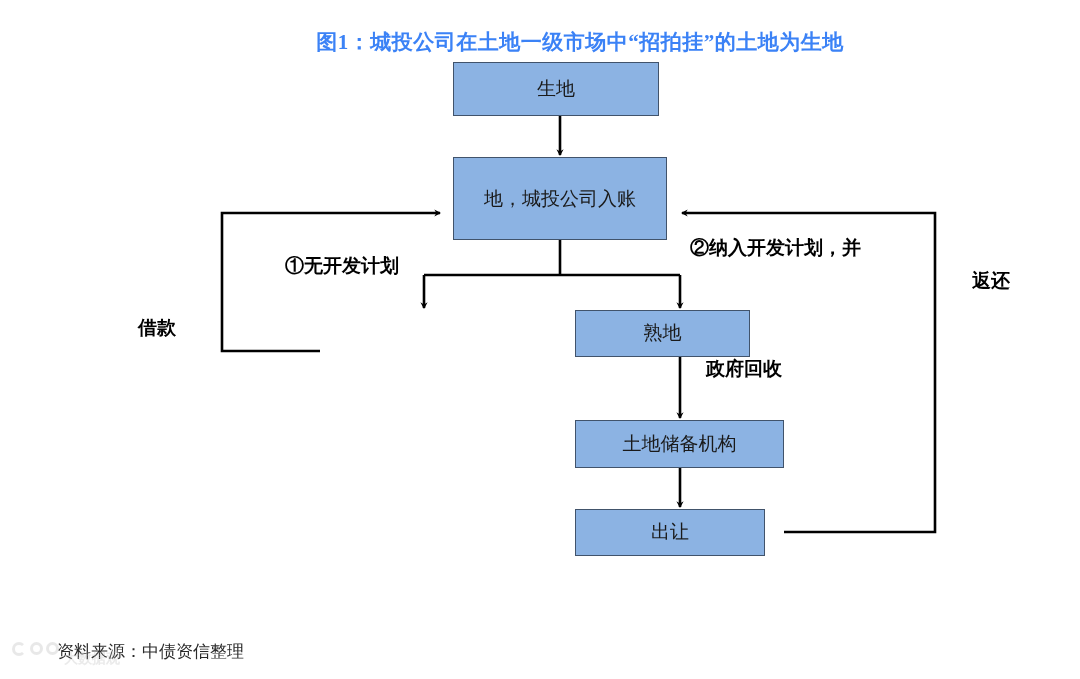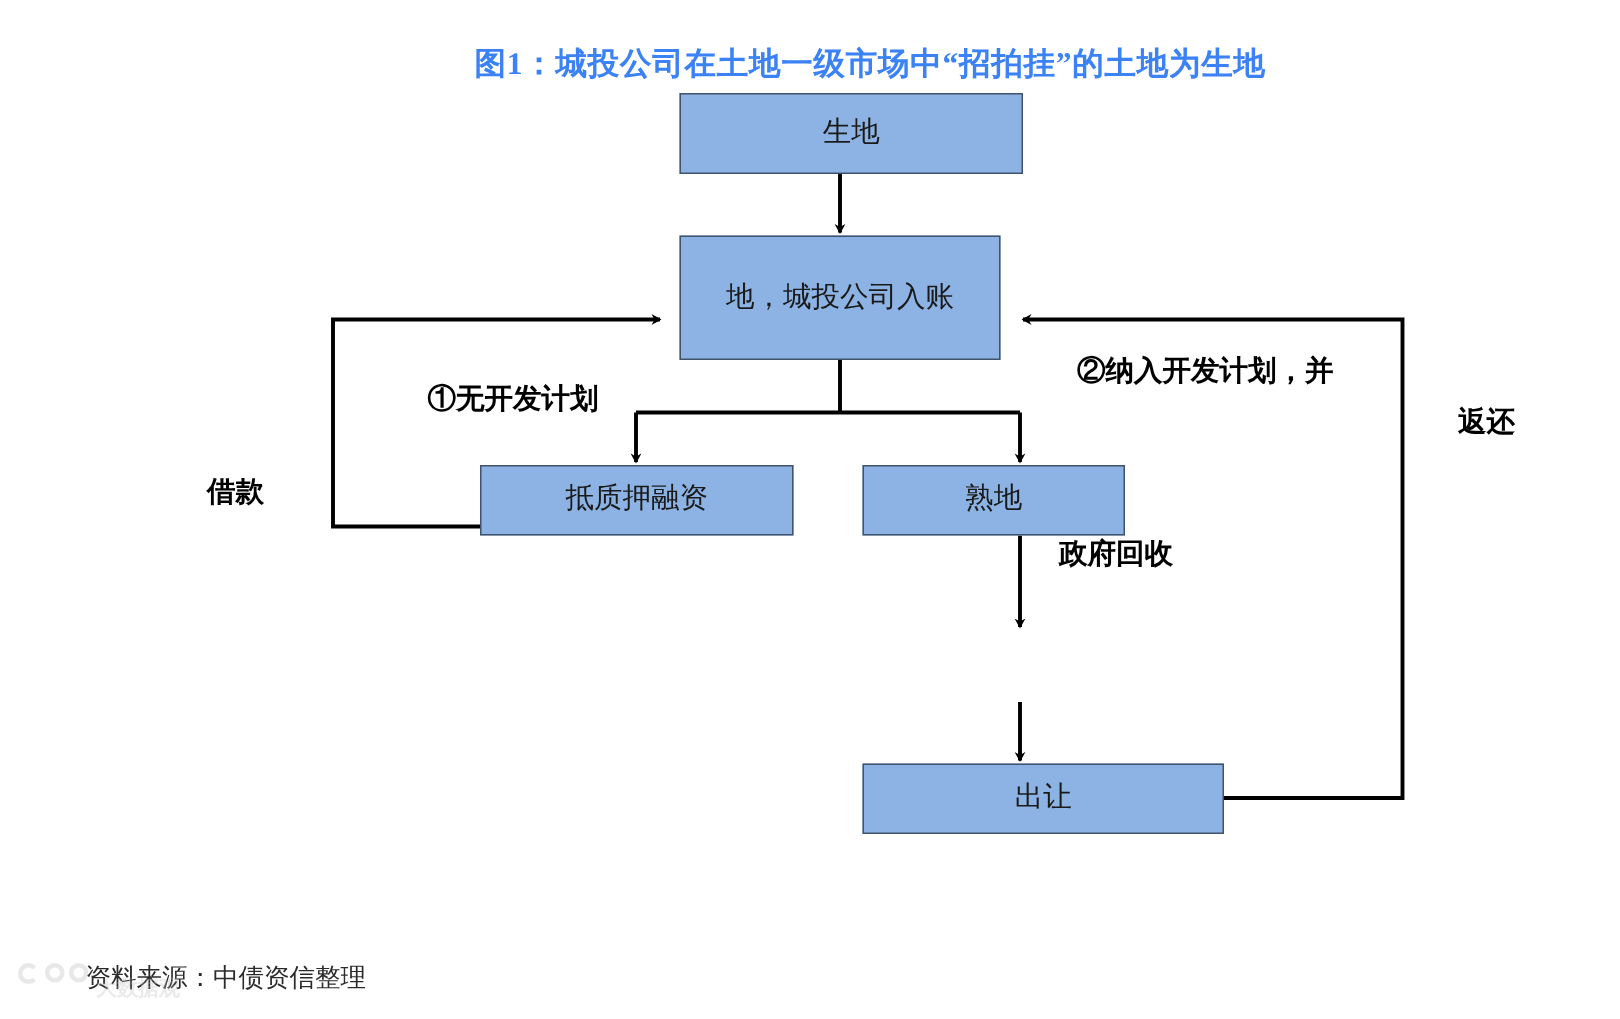--- a/index.html
+++ b/index.html
@@ -155,44 +155,44 @@
 
     <polyline points="320,351 222,351 222,213 440,213" fill="none" stroke="#000000" stroke-width="2.6" marker-end="url(#ah)"></polyline>
 
     <line x1="680" y1="357" x2="680" y2="418" stroke="#000000" stroke-width="2.6" marker-end="url(#ah)"></line>
 
     <line x1="680" y1="468" x2="680" y2="507" stroke="#000000" stroke-width="2.6" marker-end="url(#ah)"></line>
 
     <polyline points="784,532 935,532 935,213 682,213" fill="none" stroke="#000000" stroke-width="2.6" marker-end="url(#ah)"></polyline>
   </svg>
 
-  <div class="node" style="left:453px; top:62px; width:229px; height:54px;">
+  <div class="node" style="left:453px; top:62px; width:206px; height:54px;">
     <span>生地</span>
   </div>
 
   <div class="node node-multiline" style="left:453px; top:157px; width:214px; height:83px;">
     <span>地，城投公司入账</span>
   </div>
 
-  <div class="node" style="left:320px; top:310px; width:209px; height:47px;">
-    <span>抵质押融资</span>
-  </div>
 
   <div class="node" style="left:575px; top:310px; width:175px; height:47px;">
     <span>熟地</span>
   </div>
 
-
-  <div class="node" style="left:575px; top:509px; width:241px; height:47px;">
+  <div class="node" style="left:575px; top:420px; width:209px; height:48px;">
+    <span>土地储备机构</span>
+  </div>
+
+  <div class="node" style="left:575px; top:509px; width:190px; height:47px;">
     <span>出让</span>
   </div>
 
   <div class="edge-label" style="left:285px; top:253px;">①无开发计划</div>
 
-  <div class="edge-label two-line" style="left:690px; top:233px;margin-left:28px;">
+  <div class="edge-label two-line" style="left:690px; top:233px;">
     <div>②纳入开发计划，并</div>
   </div>
 
   <div class="edge-label" style="left:138px; top:268px;margin-top:47px;">借款</div>
 
   <div class="edge-label" style="left:972px; top:268px;">返还</div>
 
   <div class="edge-label" style="left:706px; top:356px;">政府回收</div>
 
   <div class="source">资料来源：中债资信整理</div>

